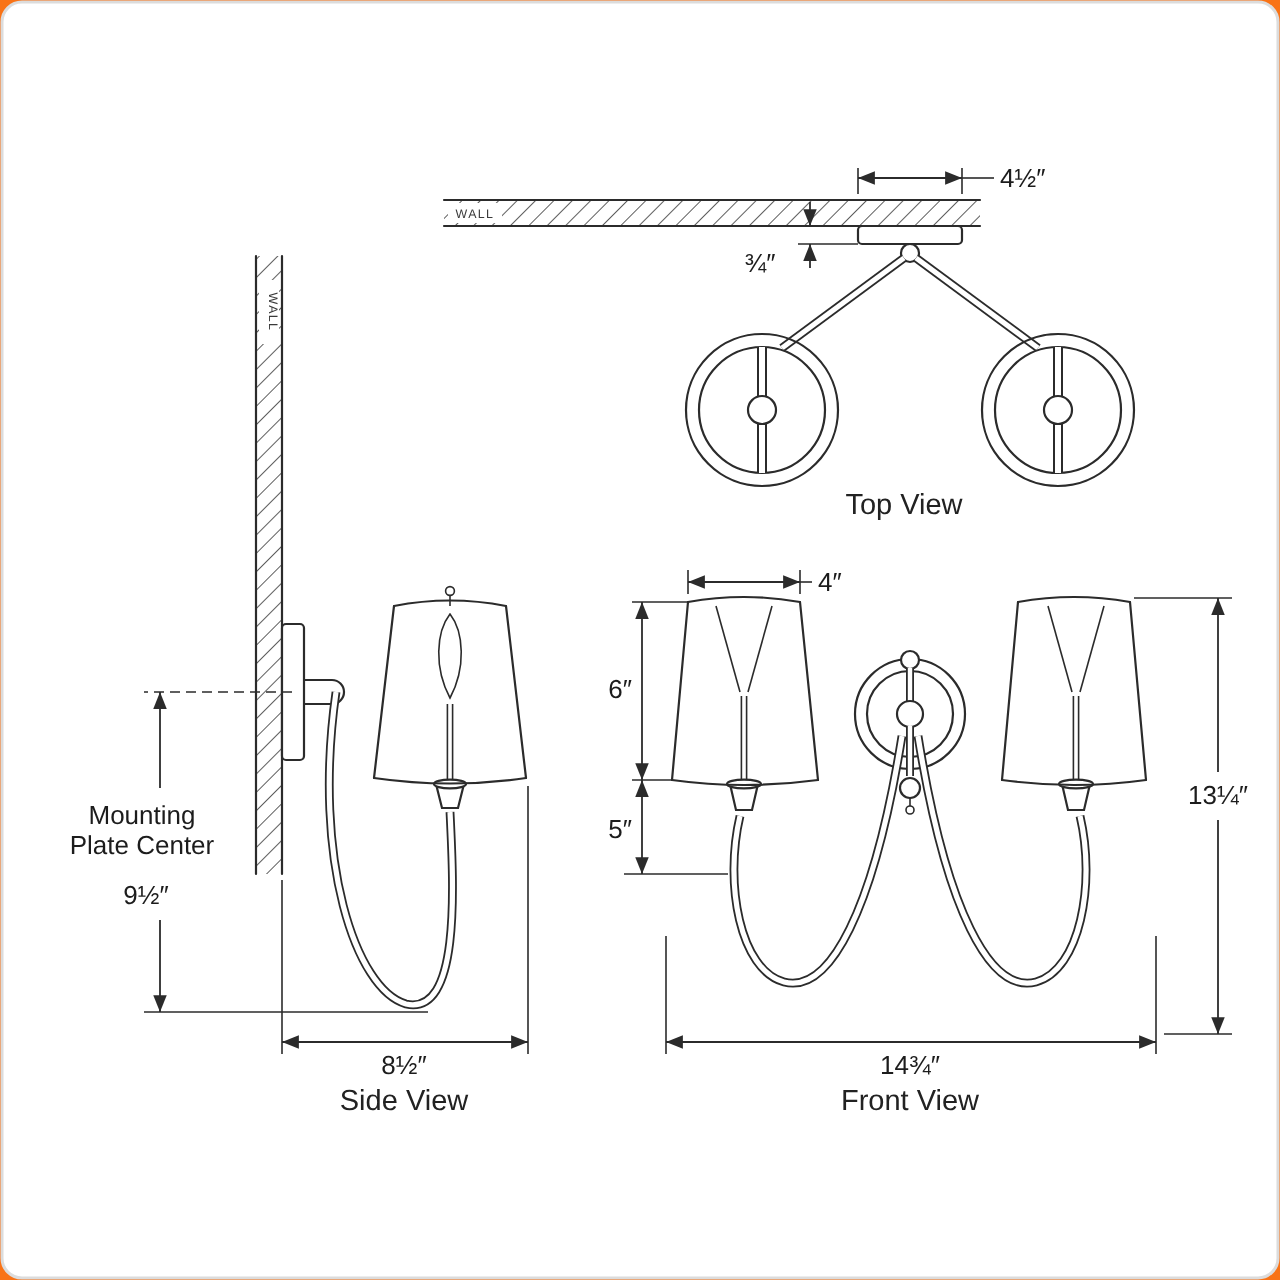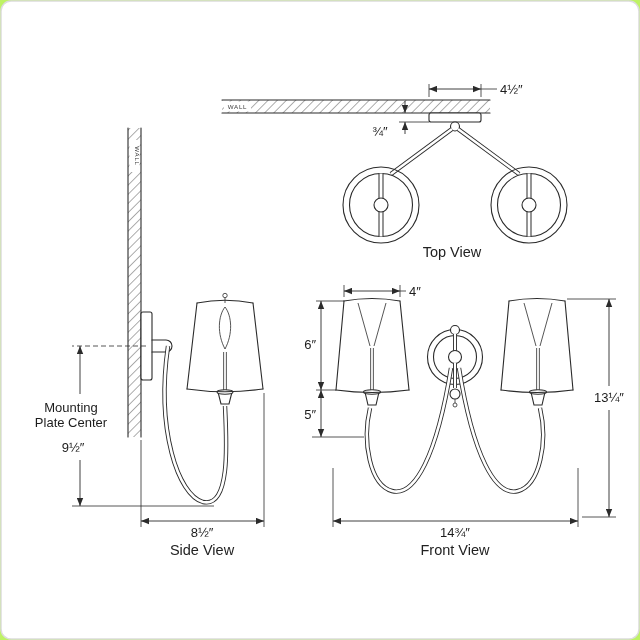--- a/index.html
+++ b/index.html
@@ -1,16 +1,16 @@
 <!DOCTYPE html>
 <html><head>
 <meta charset="utf-8">
 <style>
   html,body{margin:0;padding:0;background:#fff;}
-  .page{width:640px;height:640px;position:relative;background:#bef264;overflow:hidden;}
+  .page{width:640px;height:640px;position:relative;background:#f97316;overflow:hidden;}
   svg{display:block;}
   text{font-family:"Liberation Sans", sans-serif;font-size:13px;fill:#1c1c1c;}
   .view-label{font-size:14.5px;fill:#222;}
   .wall-t{font-size:6.2px;letter-spacing:.7px;fill:#3a3a3a;}
   .ln{stroke:#2b2b2b;stroke-width:1.1;fill:none;stroke-linecap:round;}
   .fw{fill:#fff;stroke:#2b2b2b;stroke-width:1.1;}
   .thin{stroke:#2b2b2b;stroke-width:.8;fill:none;}
   .dim{stroke:#2b2b2b;stroke-width:.9;fill:none;}
   .ext{stroke:#2b2b2b;stroke-width:.8;fill:none;}
   .dash{stroke-dasharray:5 3;}

